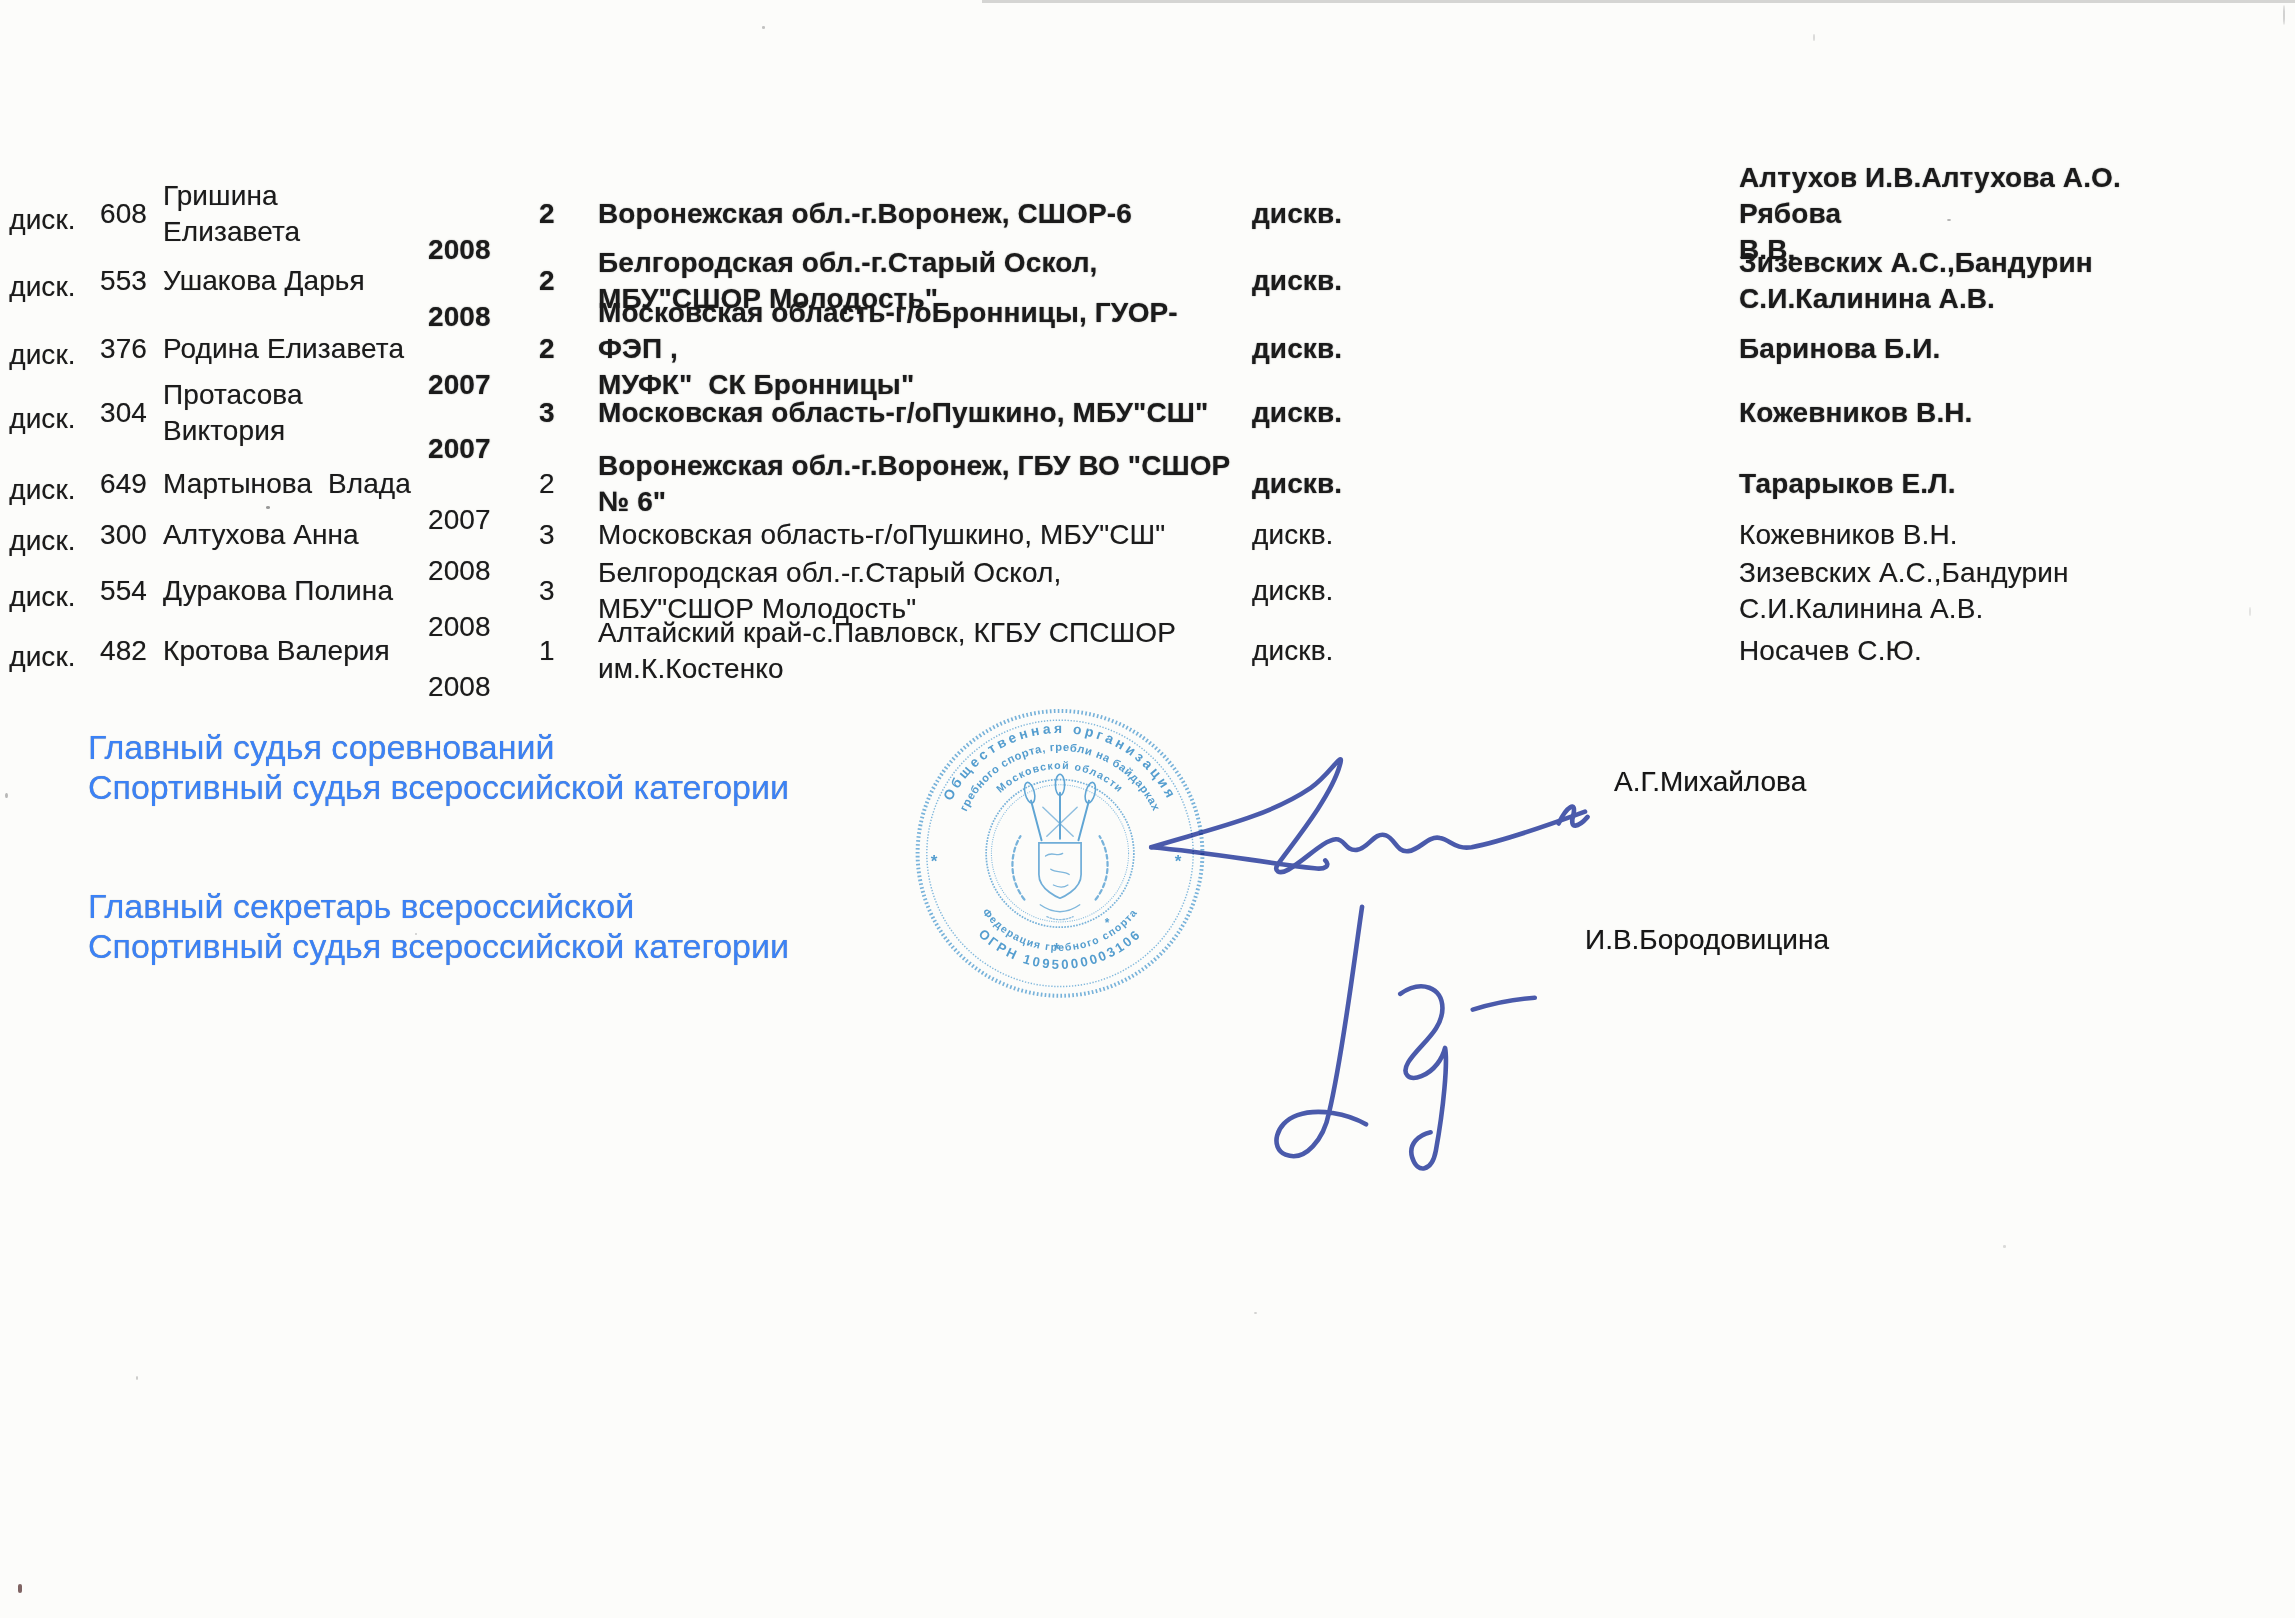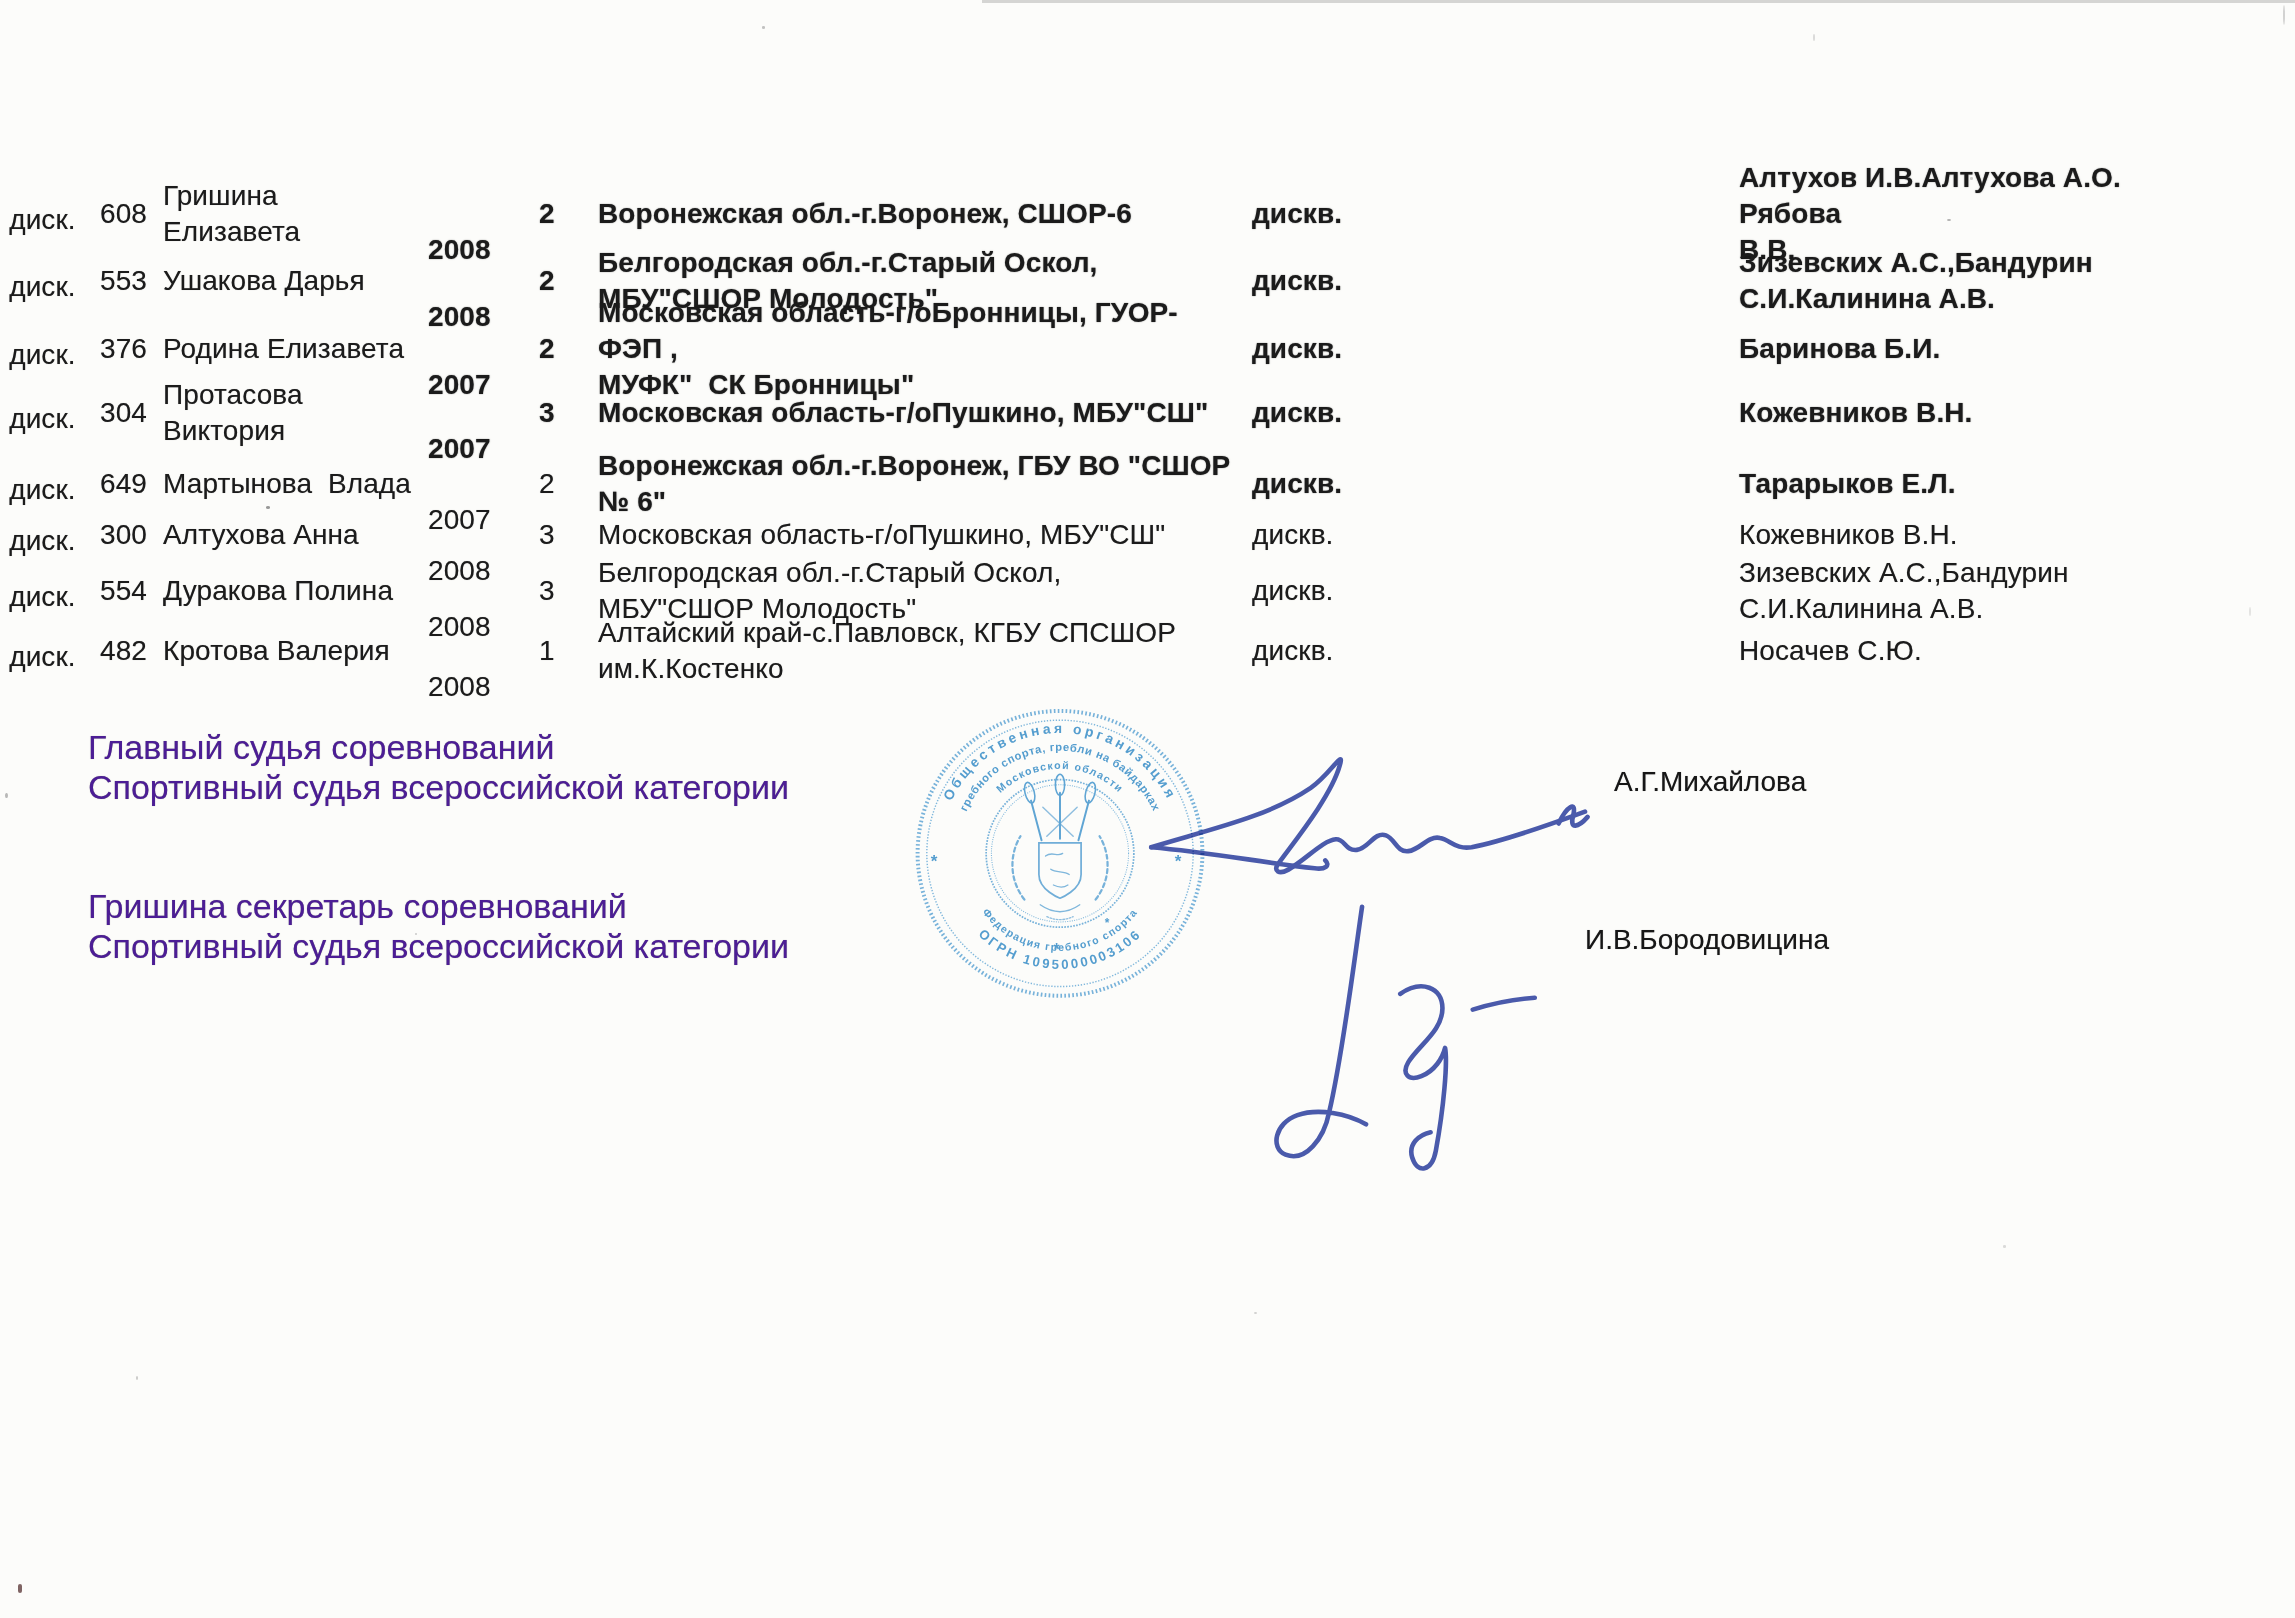--- a/index.html
+++ b/index.html
@@ -29,21 +29,21 @@
   .c-result{left:1252px;width:112px;}
   .c-coach{left:1739px;width:481px;}
   .r1{top:214px}.r2{top:281px}.r3{top:349px}.r4{top:413px}
   .r5{top:484px}.r6{top:535px}.r7{top:591px}.r8{top:651px}
   .emph .c-year,.emph .c-rank,.emph .c-team,.emph .c-result,.emph .c-coach,
   .emph-r .c-team,.emph-r .c-result,.emph-r .c-coach{
     font-weight:700;text-shadow:0 0 1.3px rgba(10,10,10,.55);
   }
   
   .sig-block{position:absolute;left:88px;font-size:34px;line-height:40px;
-    color:#4c1d95;text-shadow:0 0 0.7px rgba(20,20,20,.5);}
+    color:#3b82f6;text-shadow:0 0 0.7px rgba(20,20,20,.5);}
   .sig-block .ln{white-space:nowrap;}
   .jb{top:727px;} .sb{top:886px;}
   .sig-name{position:absolute;font-size:28px;line-height:40px;color:#161616;
     text-shadow:0 0 0.7px rgba(20,20,20,.5);white-space:nowrap;}
   .jn{left:1614px;top:762px;} .sn{left:1585px;top:920px;}
   
   .stamp{position:absolute;left:911px;top:707px;width:298px;height:298px;
     mix-blend-mode:multiply;opacity:.93;}
   .autograph{position:absolute;mix-blend-mode:multiply;opacity:.92;}
   .ag1{left:1113px;top:718px;width:501px;height:178px;}
@@ -158,21 +158,21 @@
     </div>
   </div>
 
   <div class="sig-block jb">
     <div class="ln">Главный судья соревнований</div>
     <div class="ln">Спортивный судья всероссийской категории</div>
   </div>
   <div class="sig-name jn">А.Г.Михайлова</div>
 
   <div class="sig-block sb">
-    <div class="ln">Гришина секретарь соревнований</div>
+    <div class="ln">Главный секретарь всероссийской</div>
     <div class="ln">Спортивный судья всероссийской категории</div>
   </div>
   <div class="sig-name sn">И.В.Бородовицина</div>
 
   <svg class="stamp" viewBox="0 0 452 452">
     <defs>
       <path id="arcTO" d="M 54,285 A 183,183 0 1 1 398,285"></path>
       <path id="arcBO" d="M 74,310 A 176,176 0 0 0 378,310"></path>
       <path id="arcTM" d="M 87,290 A 155,155 0 1 1 365,290"></path>
       <path id="arcBM" d="M 99,298 A 148,148 0 0 0 353,298"></path>

